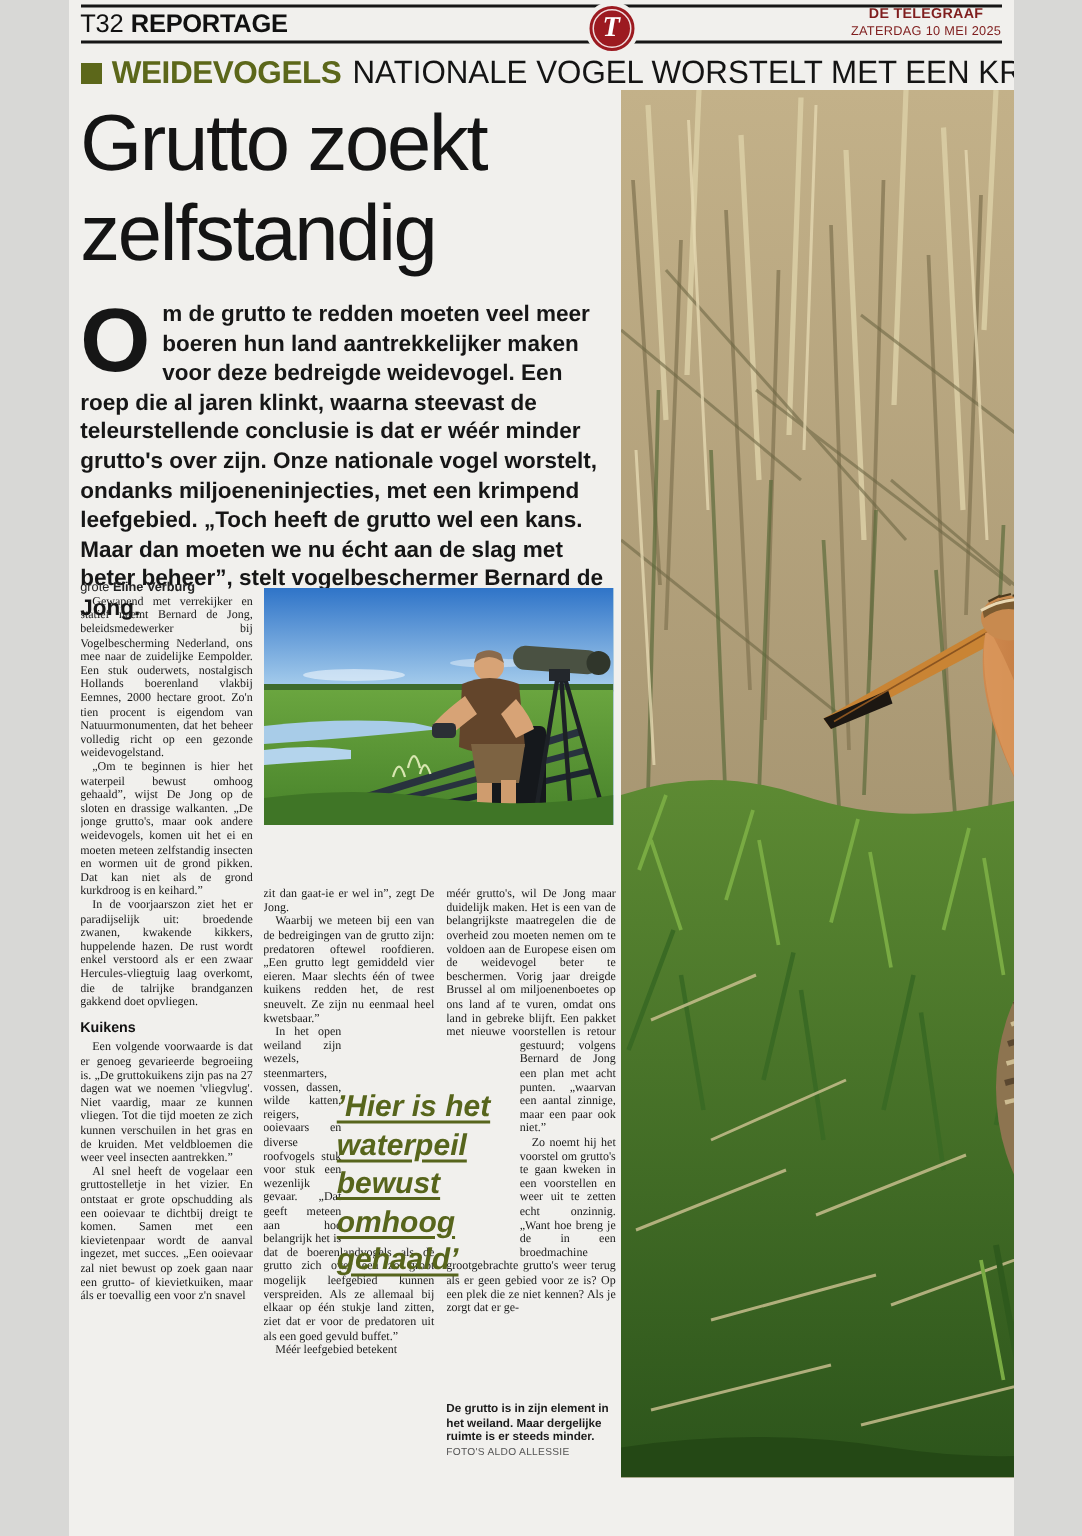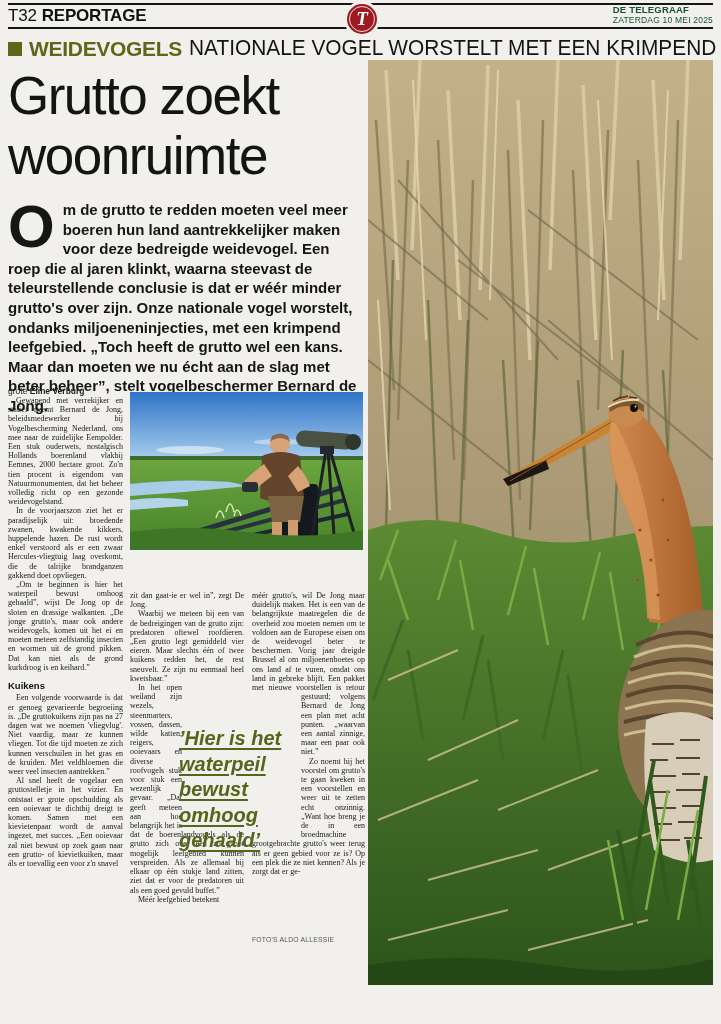--- a/index.html
+++ b/index.html
@@ -1,30 +1,30 @@
 <!DOCTYPE html>
 <html lang="nl"><head>
 <meta charset="utf-8">
 <style>
   html,body{margin:0;padding:0;}
   body{background:#d8d8d6;font-family:"Liberation Sans",sans-serif;}
-  .page{position:relative;width:721px;height:1024px;background:#f1f0ed;overflow:hidden;margin:0 auto;}
+  .page{position:relative;width:630px;height:1024px;background:#f1f0ed;overflow:hidden;margin:0 auto;}
 
   
   .rule{position:absolute;left:8px;right:8px;height:2px;background:#161616;}
   .rule.top{top:3px;}
   .rule.mid{top:27px;height:1.5px;}
   .mast-left{position:absolute;left:8px;top:6px;font-size:17px;letter-spacing:-0.2px;color:#111;}
   .mast-left .pn{font-weight:400;}
   .mast-left .sec{font-weight:700;margin-left:5px;}
   .logo-circle{position:absolute;left:344px;top:1px;width:30px;height:30px;border-radius:50%;
     background:#9c1a20;border:3px solid #f1f0ed;display:flex;align-items:center;justify-content:center;}
   .logo-ring{position:absolute;inset:2px;border:1px solid rgba(255,255,255,.85);border-radius:50%;}
   .logo-t{font-family:"Liberation Serif",serif;font-style:italic;font-weight:700;color:#fff;font-size:19px;line-height:1;margin-top:-1px;}
-  .mast-right{position:absolute;right:8px;top:5px;text-align:left;color:#14532d;line-height:1.15;}
+  .mast-right{position:absolute;right:8px;top:5px;text-align:center;color:#7f1d1d;line-height:1.15;}
   .mast-right .brand{font-weight:700;font-size:9.5px;letter-spacing:.2px;}
   .mast-right .date{font-size:8.5px;letter-spacing:.2px;}
 
   
   .kicker{position:absolute;left:8px;top:36px;display:flex;align-items:center;gap:7px;white-space:nowrap;}
   .kicker .sq{width:14px;height:14px;background:#5c671a;flex:0 0 auto;}
   .kicker .tag{color:#5c671a;font-weight:700;font-size:21px;letter-spacing:-0.3px;}
   .kicker .head{color:#141414;font-weight:400;font-size:21.5px;letter-spacing:0;transform:scaleX(.97);transform-origin:left;}
 
   
@@ -86,21 +86,21 @@
     <div class="brand">DE TELEGRAAF</div>
     <div class="date">ZATERDAG 10 MEI 2025</div>
   </div>
 
   <div class="kicker">
     <span class="sq"></span>
     <span class="tag">WEIDEVOGELS</span>
     <span class="head">NATIONALE VOGEL WORSTELT MET EEN KRIMPEND</span>
   </div>
 
-  <h1 class="headline" style="margin:0;">Grutto zoekt woonruimte</h1>
+  <h1 class="headline" style="margin:0;">Grutto zoekt zelfstandig</h1>
   <div class="lead">
     <span class="dropcap">O</span><span>m de grutto te redden moeten veel meer boeren hun land aantrekkelijker maken voor deze bedreigde weidevogel. Een roep die al jaren klinkt, waarna steevast de teleurstellende conclusie is dat er wéér minder grutto's over zijn. Onze nationale vogel worstelt, ondanks miljoeneninjecties, met een krimpend leefgebied. „Toch heeft de grutto wel een kans. Maar dan moeten we nu écht aan de slag met beter beheer”, stelt vogelbeschermer Bernard de Jong.</span>
   </div>
   <div class="byline">
     <span>grote</span> <b>Eline Verburg</b>
   </div>
 
   <div class="inset-photo">
     <svg width="233" height="158" viewBox="0 0 233 158">
       <defs>
@@ -212,22 +212,22 @@
 
       <path d="M262 830 L286 700 M300 845 L282 720 M322 830 L338 716 M270 880 L250 770 M335 880 L320 780" stroke="#2f5a1d" stroke-width="4" fill="none"></path>
       <path d="M278 850 L300 730 M310 860 L330 750 M255 860 L240 780" stroke="#79ab43" stroke-width="2.5" fill="none"></path>
       <path d="M0 905 q 90 -14 180 0 q 90 14 165 -6 l 0 26 l -345 0 Z" fill="#244815"></path>
     </svg>
   </div>
 
   <div class="col col-1 bodytext">
     <div>
         <p class="para">Gewapend met verrekijker en statief neemt Bernard de Jong, beleidsmedewerker bij Vogelbescherming Nederland, ons mee naar de zuidelijke Eempolder. Een stuk ouderwets, nostalgisch Hollands boerenland vlakbij Eemnes, 2000 hectare groot. Zo'n tien procent is eigendom van Natuurmonumenten, dat het beheer volledig richt op een gezonde weidevogelstand.</p>
+        <p class="para">„Om te beginnen is hier het waterpeil bewust omhoog gehaald”, wijst De Jong op de sloten en drassige walkanten. „De jonge grutto's, maar ook andere weidevogels, komen uit het ei en moeten meteen zelfstandig insecten en wormen uit de grond pikken. Dat kan niet als de grond kurkdroog is en keihard.”</p>
         <p class="para">In de voorjaarszon ziet het er paradijselijk uit: broedende zwanen, kwakende kikkers, huppelende hazen. De rust wordt enkel verstoord als er een zwaar Hercules-vliegtuig laag overkomt, die de talrijke brandganzen gakkend doet opvliegen.</p>
-        <p class="para">„Om te beginnen is hier het waterpeil bewust omhoog gehaald”, wijst De Jong op de sloten en drassige walkanten. „De jonge grutto's, maar ook andere weidevogels, komen uit het ei en moeten meteen zelfstandig insecten en wormen uit de grond pikken. Dat kan niet als de grond kurkdroog is en keihard.”</p>
       </div>
     <div class="subhead">Kuikens</div>
     <div>
         <p class="para">Een volgende voorwaarde is dat er genoeg gevarieerde begroeiing is. „De gruttokuikens zijn pas na 27 dagen wat we noemen 'vliegvlug'. Niet vaardig, maar ze kunnen vliegen. Tot die tijd moeten ze zich kunnen verschuilen in het gras en de kruiden. Met veldbloemen die weer veel insecten aantrekken.”</p>
         <p class="para">Al snel heeft de vogelaar een gruttostelletje in het vizier. En ontstaat er grote opschudding als een ooievaar te dichtbij dreigt te komen. Samen met een kievietenpaar wordt de aanval ingezet, met succes. „Een ooievaar zal niet bewust op zoek gaan naar een grutto- of kievietkuiken, maar áls er toevallig een voor z'n snavel</p>
       </div>
   </div>
 
   <div class="col col-2 bodytext">
     <div class="noindent-first">
@@ -244,20 +244,21 @@
   </div>
 
   <div class="col col-3 bodytext">
     <p class="para" style="text-indent:0;"><span>méér grutto's, wil De Jong maar duidelijk maken. Het is een van de belangrijkste maatregelen die de overheid zou moeten nemen om te voldoen aan de Europese eisen om de weidevogel beter te beschermen. Vorig jaar dreigde Brussel al om miljoenenboetes op ons land af te vuren, omdat ons land in gebreke blijft. Een pakket met nieuwe voorstellen is</span> <span class="sp-l"></span><span>retour gestuurd; volgens Bernard de Jong een plan met acht punten. „waarvan een aantal zinnige, maar een paar ook niet.”</span></p>
     <p class="para">Zo noemt hij het voorstel om grutto's te gaan kweken in een voorstellen en weer uit te zetten echt onzinnig. „Want hoe breng je de in een broedmachine grootgebrachte grutto's weer terug als er geen gebied voor ze is? Op een plek die ze niet kennen? Als je zorgt dat er ge-</p>
   </div>
 
   <div class="pullquote">’Hier is het waterpeil bewust omhoog gehaald’</div>
 
   <div class="main-caption">
+    <div class="txt">De grutto is in zijn element in het weiland. Maar dergelijke ruimte is er steeds minder.</div>
     <div class="credit">FOTO'S ALDO ALLESSIE</div>
   </div>
 
   <div class="banner">
     <span class="txt">’MINDER VEE, HOGERE WATERSTAND, GEVARIEERDE BEGROEIING,</span>
   </div>
 
 </div>
 
 </body></html>

